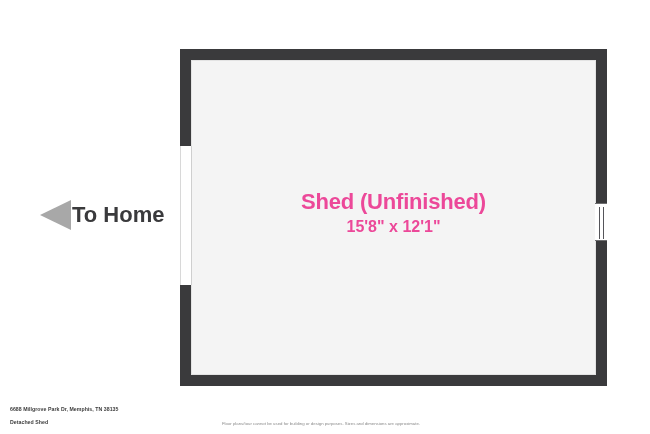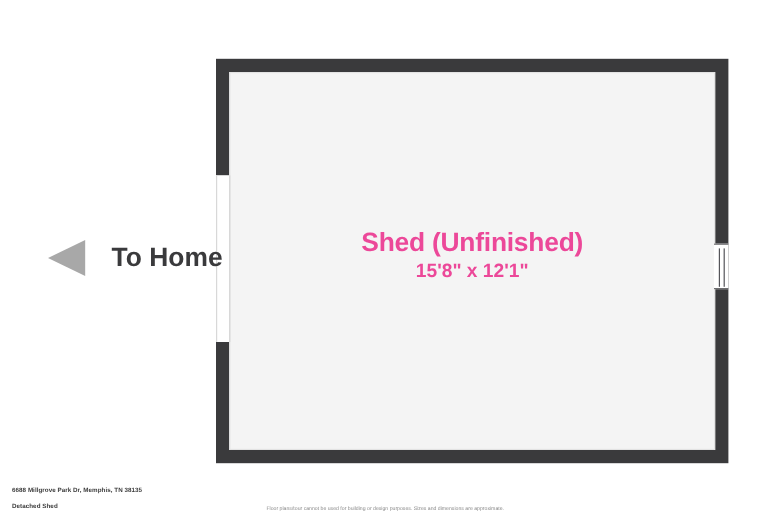--- a/index.html
+++ b/index.html
@@ -112,21 +112,21 @@
     white-space: nowrap;
   }
 
   
   .to-home {
     position: absolute;
     left: 40px;
     top: 200px;
     display: flex;
     align-items: center;
-    gap: 22px;
+    gap: 1px;
   }
   .to-home-arrow {
     width: 0;
     height: 0;
     border-top: 15px solid transparent;
     border-bottom: 15px solid transparent;
     border-right: 31px solid #a8a8a8;
   }
   .to-home-label {
     font-size: 22px;

